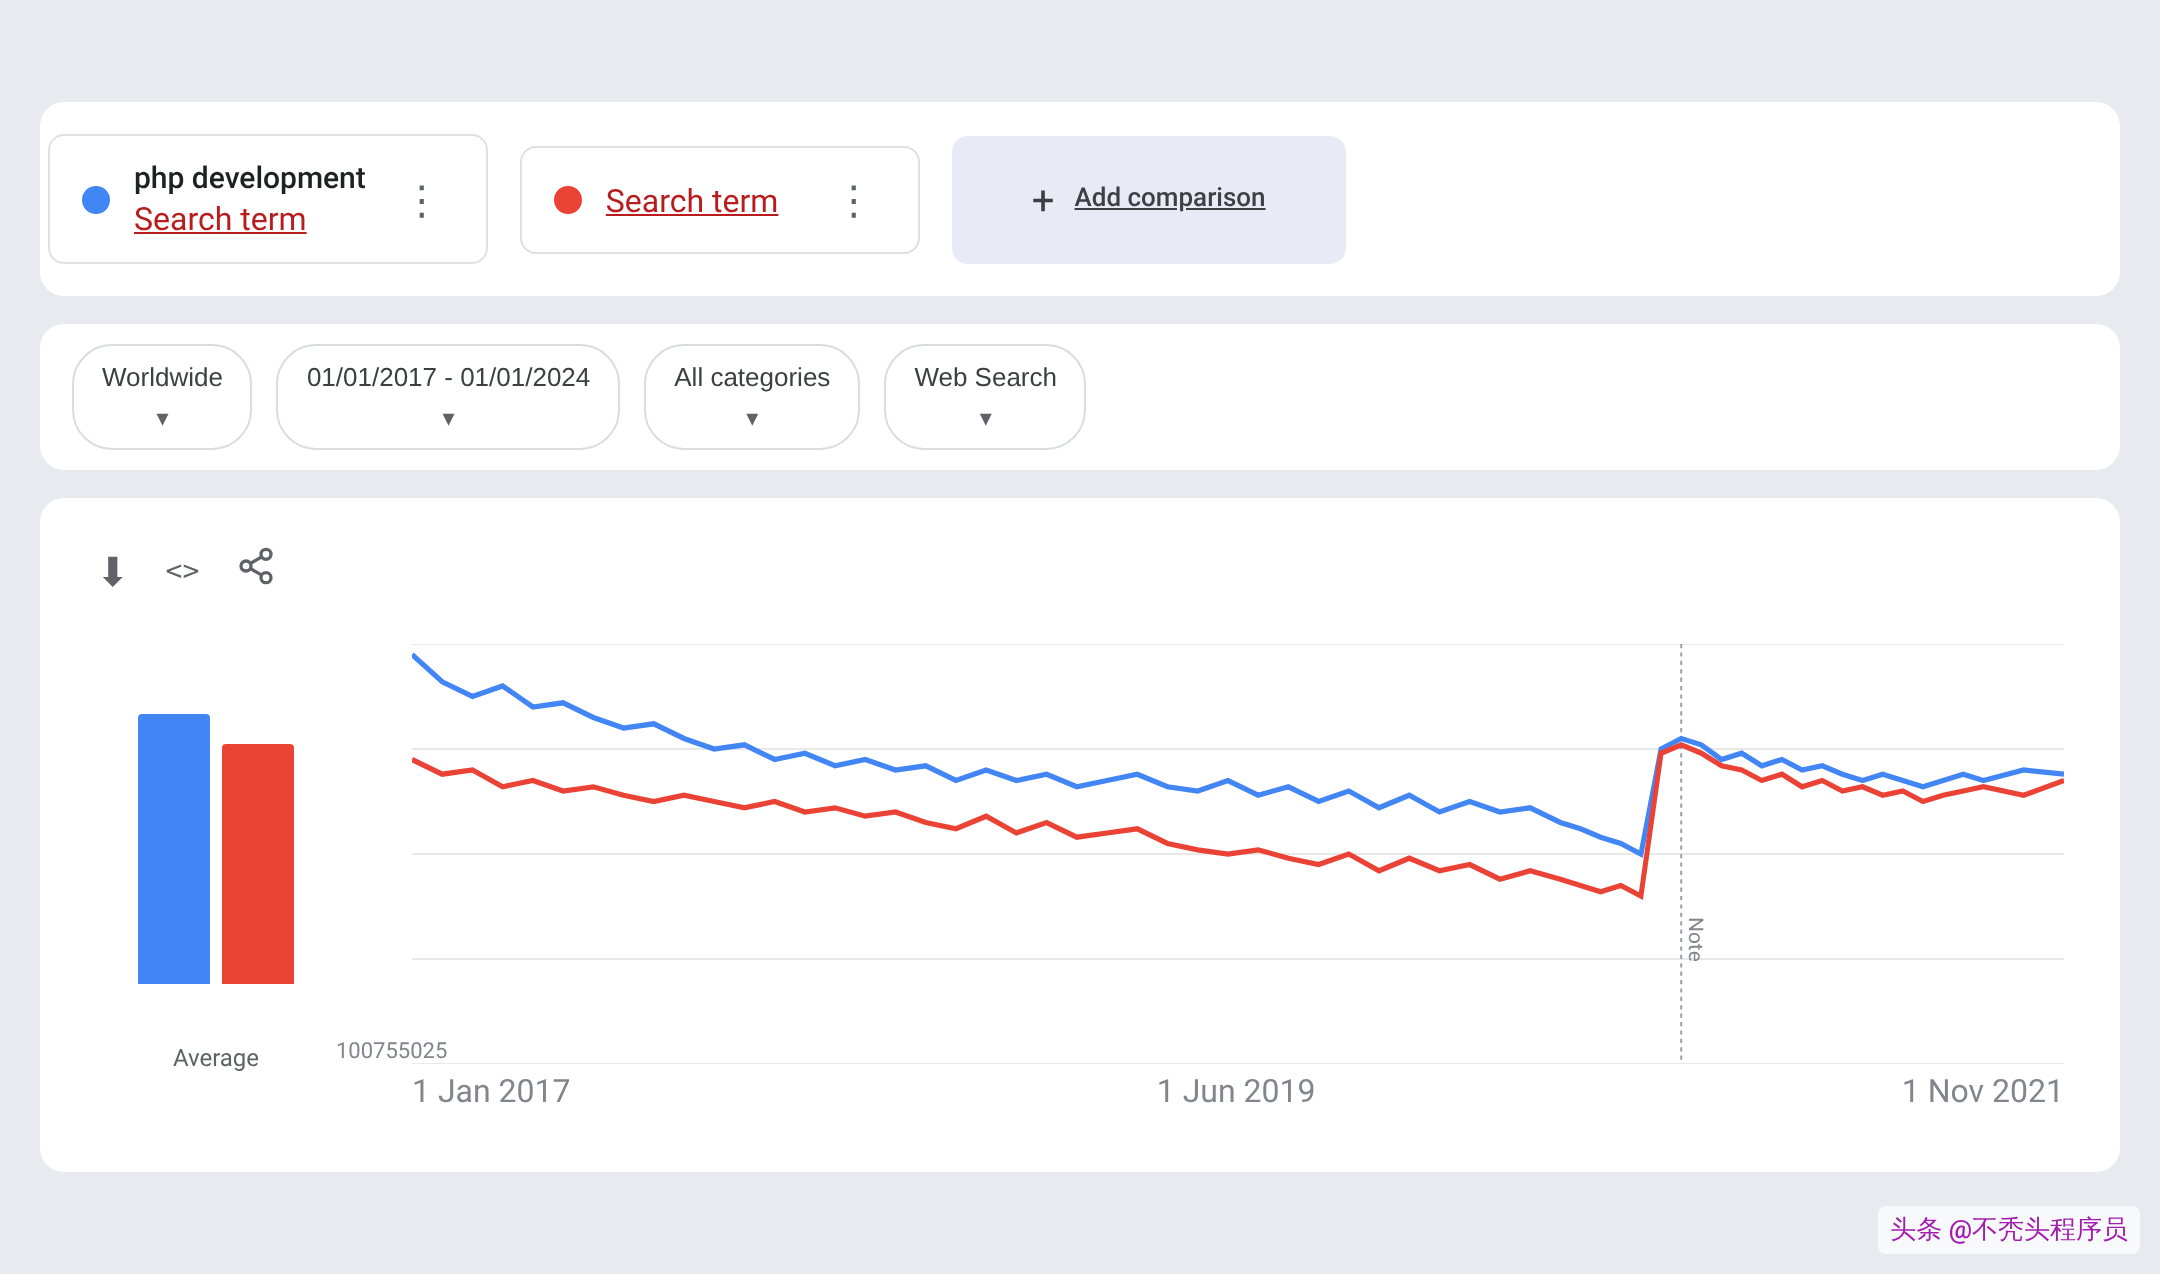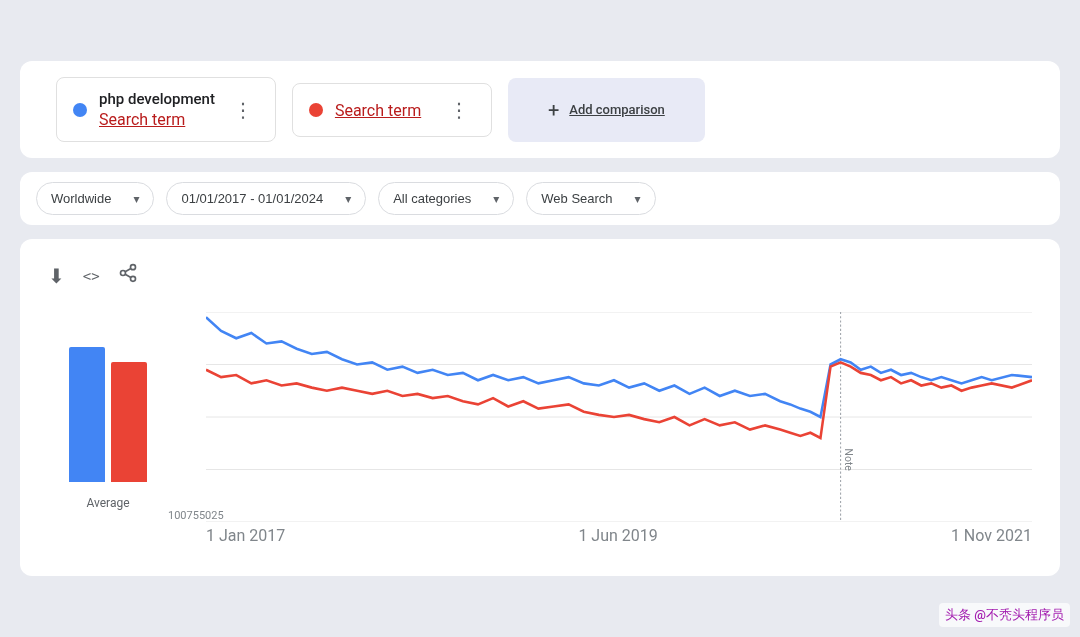--- a/index.html
+++ b/index.html
@@ -12,21 +12,21 @@
       min-height: 100vh;
       padding: 20px;
     }
     .container {
       width: 1040px;
       background: #e8eaf0;
     }
     .top-card {
       background: #fff;
       border-radius: 12px;
-      padding: 16px 36px;
+      padding: 16px 4px;
       margin-bottom: 14px;
       display: flex;
       align-items: center;
       gap: 16px;
     }
     .term-chip {
       background: #fff;
       border: 1px solid #e0e0e0;
       border-radius: 8px;
       padding: 12px 16px;
@@ -95,21 +95,22 @@
     .filter-btn {
       background: #fff;
       border: 1px solid #dadce0;
       border-radius: 20px;
       padding: 8px 14px;
       font-size: 13px;
       color: #3c4043;
       cursor: pointer;
       display: flex;
       align-items: center;
-      gap: 22px;
+      gap: 6px;
+      flex-direction: column;
     }
     .filter-btn .chevron {
       font-size: 12px;
       color: #5f6368;
     }
     .chart-card {
       background: #fff;
       border-radius: 12px;
       padding: 24px 28px;
     }
@@ -172,21 +173,21 @@
     .avg-bar {
       width: 36px;
       border-radius: 2px 2px 0 0;
     }
     .avg-bar.blue { background: #4285f4; height: 135px; }
     .avg-bar.red { background: #ea4335; height: 120px; }
     .avg-label {
       font-size: 12px;
       color: #5f6368;
       text-align: right;
-      margin-top: 4px;
+      margin-top: 20px;
     }
     .chart-graph-area {
       flex: 1;
       position: relative;
       height: 240px;
     }
     .y-axis {
       position: absolute;
       left: 0;
       top: 0;

